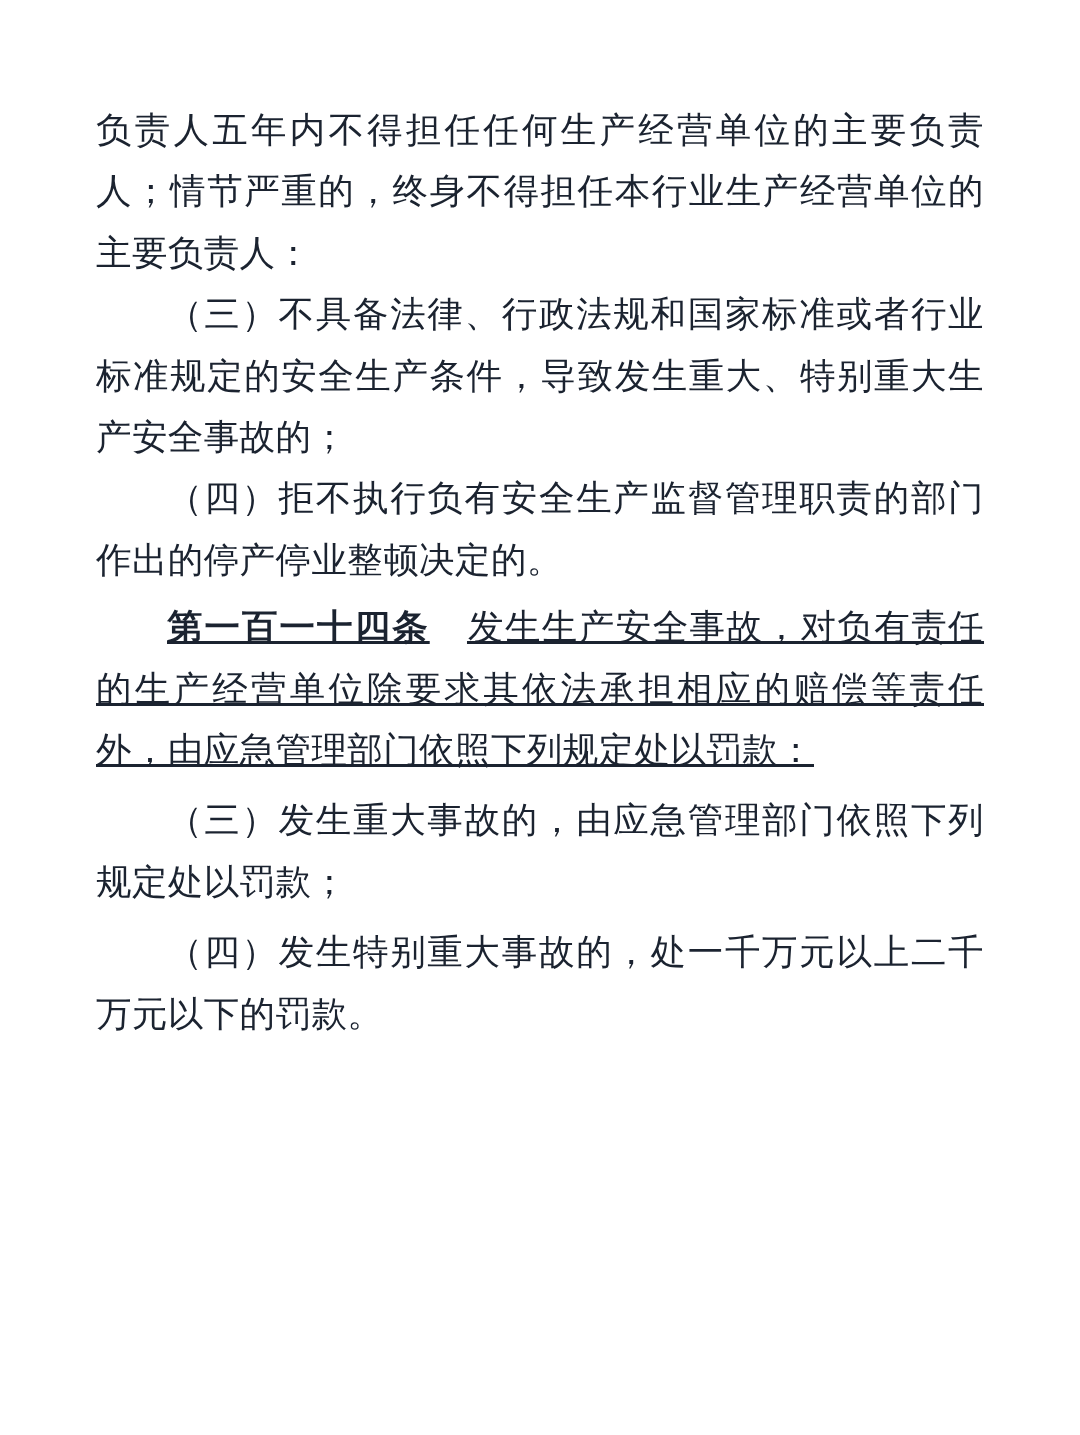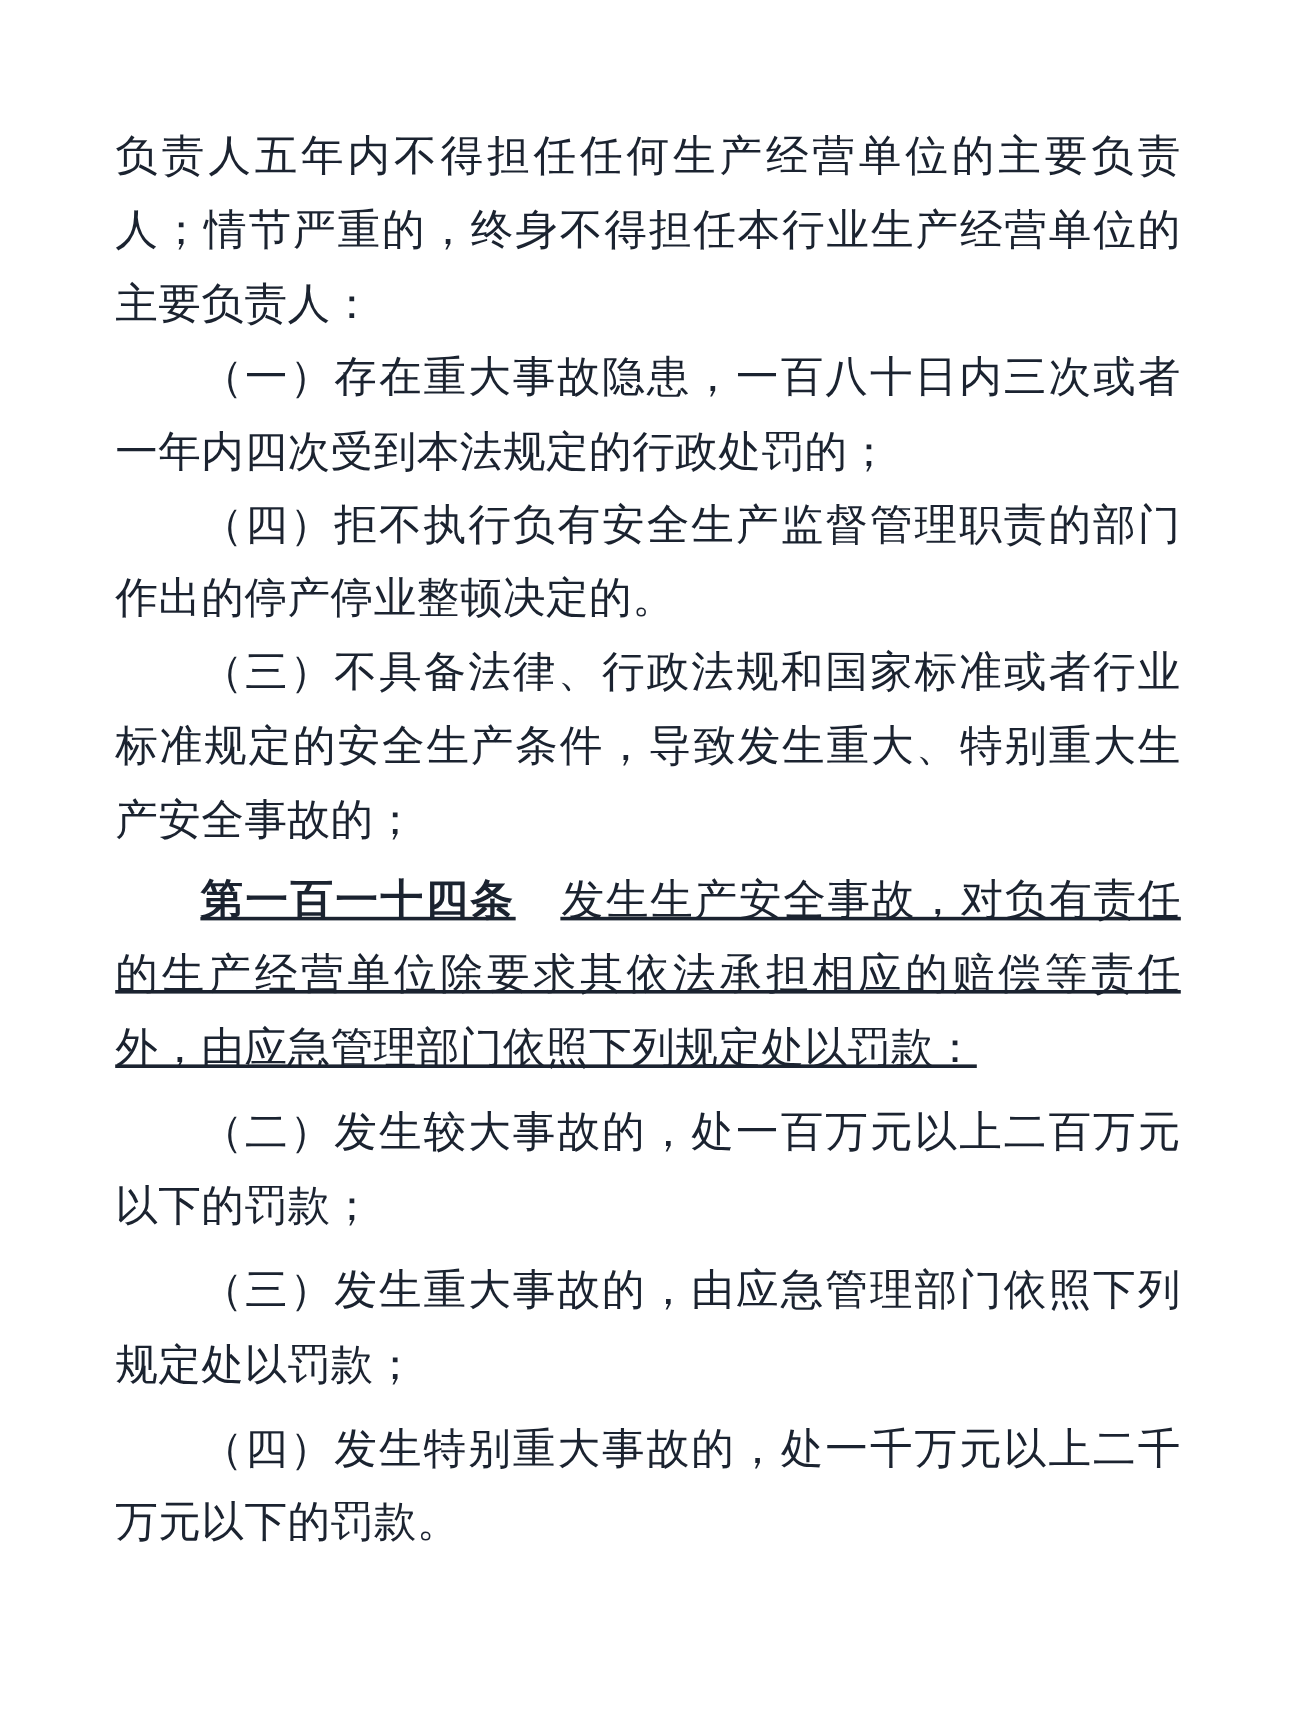--- a/index.html
+++ b/index.html
@@ -54,32 +54,30 @@
   }
 </style>
 </head>
 <body>
 
 <div class="page">
   <div class="doc-body">
 
     <p class="para">负责人五年内不得担任任何生产经营单位的主要负责人；情节严重的，终身不得担任本行业生产经营单位的主要负责人：</p>
 
-    <p class="para item">（一）存在重大事故隐患，一百八十日内三次或者一年内四次受到本法规定的行政处罚的；</p>
 
 
+    <p class="para item">（三）不具备法律、行政法规和国家标准或者行业标准规定的安全生产条件，导致发生重大、特别重大生产安全事故的；</p>
+
     <p class="para item">（四）拒不执行负有安全生产监督管理职责的部门作出的停产停业整顿决定的。</p>
-
-    <p class="para item">（三）不具备法律、行政法规和国家标准或者行业标准规定的安全生产条件，导致发生重大、特别重大生产安全事故的；</p>
 
     <p class="para item article">
       <span class="article-label">第一百一十四条</span><span class="article-gap"></span><span>发生生产安全事故，对负有责任的生产经营单位除要求其依法承担相应的赔偿等责任外，由应急管理部门依照下列规定处以罚款：</span>
     </p>
 
 
-    <p class="para item spaced">（二）发生较大事故的，处一百万元以上二百万元以下的罚款；</p>
 
     <p class="para item spaced">（三）发生重大事故的，由应急管理部门依照下列规定处以罚款；</p>
 
     <p class="para item spaced">（四）发生特别重大事故的，处一千万元以上二千万元以下的罚款。</p>
 
   </div>
 </div>
 
 </body></html>

